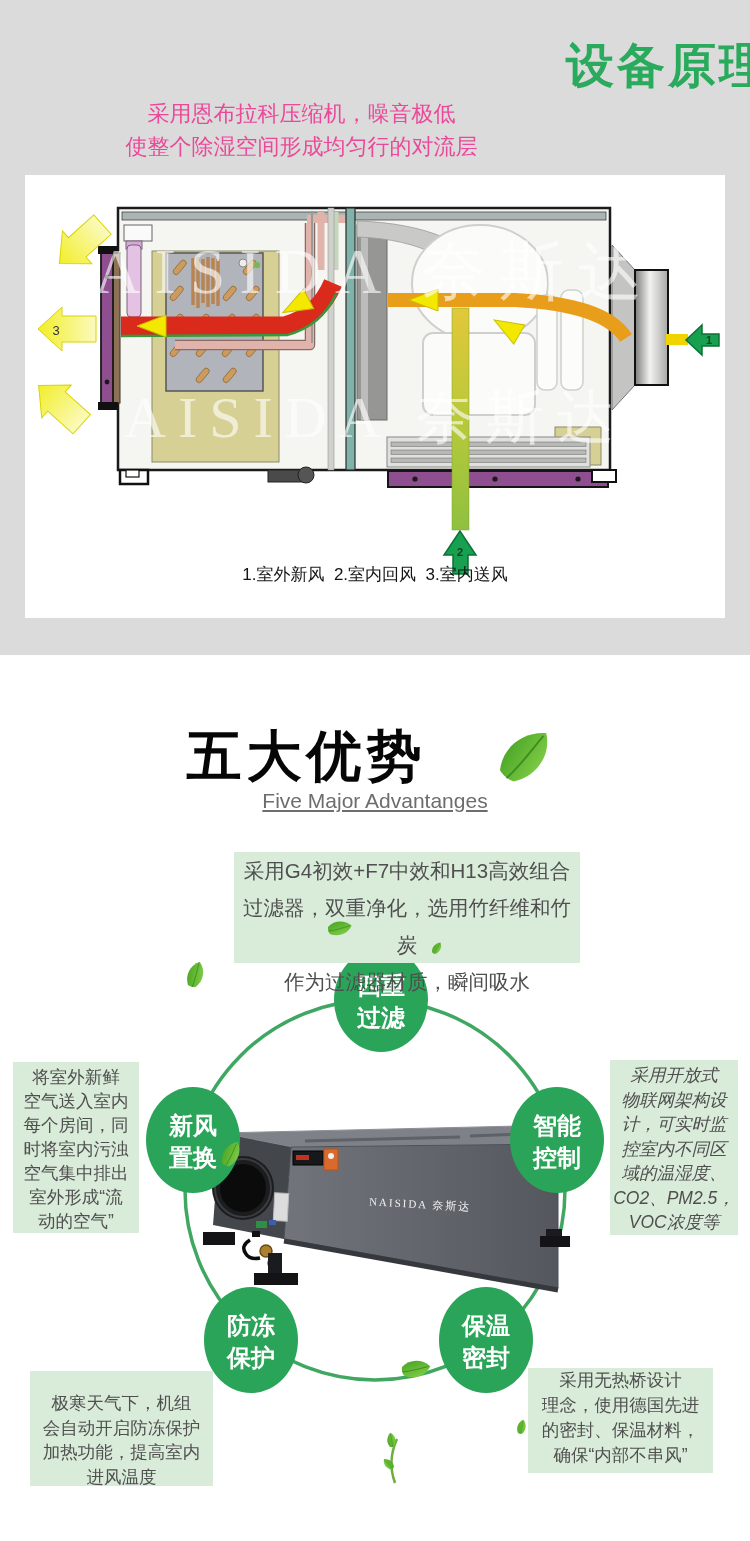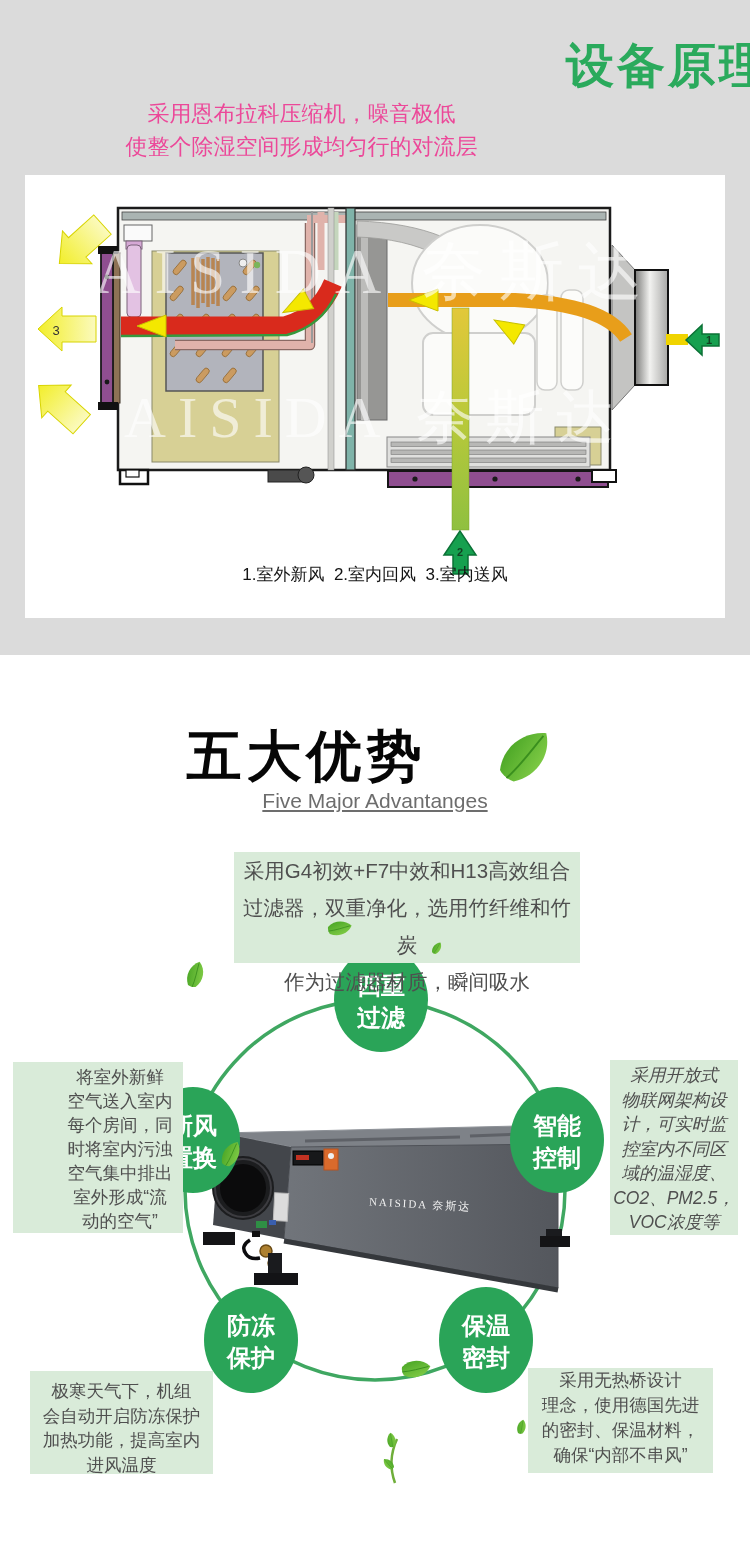--- a/index.html
+++ b/index.html
@@ -16,23 +16,23 @@
   .diagram-caption{left:25px;top:563px;width:700px;text-align:center;font-size:17px;font-weight:400;
         color:#141414;white-space:pre;z-index:2;}
   
   .adv-title{left:0;top:720px;width:613px;text-align:center;font-size:55px;font-weight:bold;
         color:#060606;letter-spacing:5px;z-index:2;}
   .adv-sub{left:0;top:789px;width:750px;text-align:center;font-size:21px;color:#6d6d6d;z-index:2;text-decoration:underline;}
   .adv-svg{left:0;top:655px;z-index:1;}
   .leaves-svg{left:0;top:655px;z-index:3;pointer-events:none;}
   .note{background:#D9EBD9;color:#4f4f4f;text-align:center;white-space:pre-line;z-index:2;}
   .note-intro{left:214px;top:852px;width:346px;height:111px;font-size:20.5px;line-height:37px;margin-left:20px;}
-  .note-fresh{left:13px;top:1062px;width:126px;height:168px;font-size:17.5px;line-height:24px;padding-top:3px;padding-left:44px;}
+  .note-fresh{left:13px;top:1062px;width:126px;height:168px;font-size:17.5px;line-height:24px;padding-top:3px;}
   .note-smart{left:610px;top:1060px;width:128px;height:172px;font-size:17.5px;line-height:24.5px;padding-top:3px;font-style:italic;}
-  .note-anti{left:30px;top:1371px;width:183px;height:95px;font-size:17.5px;line-height:24.5px;padding-top:8px;}
+  .note-anti{left:30px;top:1371px;width:183px;height:95px;font-size:17.5px;line-height:24.5px;padding-top:20px;}
   .note-insul{left:528px;top:1368px;width:185px;height:105px;font-size:17.5px;line-height:25px;}
   .wm{font-family:"Liberation Serif","DejaVu Serif",serif;fill:rgba(255,255,255,0.62);}
   .circle-label{fill:#ffffff;font-size:24px;font-weight:bold;text-anchor:middle;
         font-family:"Liberation Sans","DejaVu Sans",sans-serif;}
   .flow-num{font-size:11px;font-weight:bold;fill:#123f22;text-anchor:middle;
         font-family:"Liberation Sans","DejaVu Sans",sans-serif;}
 </style>
 </head>
 <body>
 

